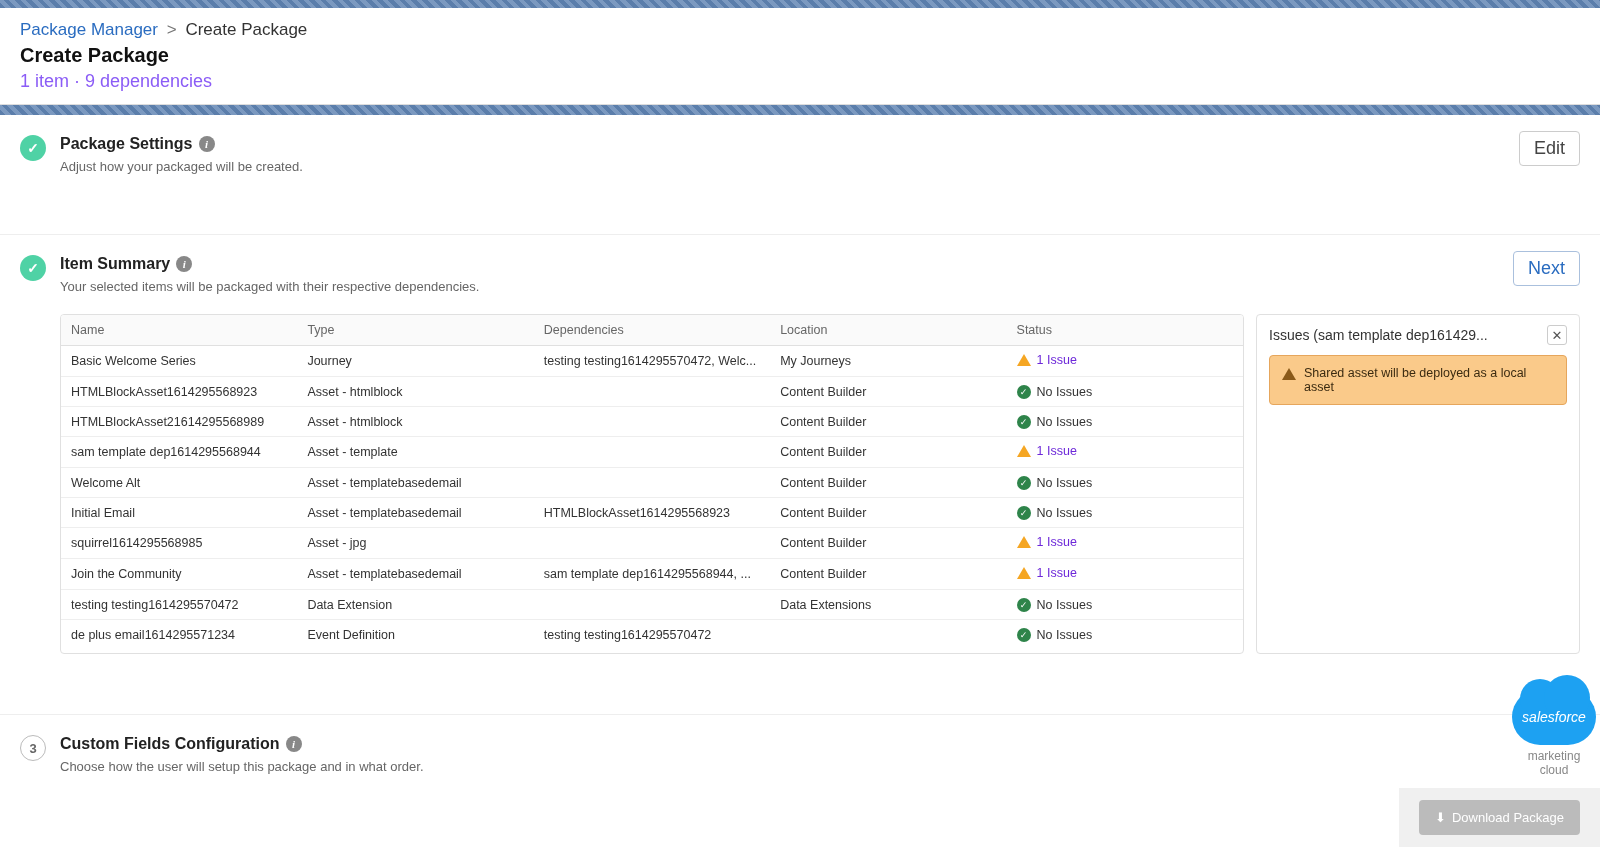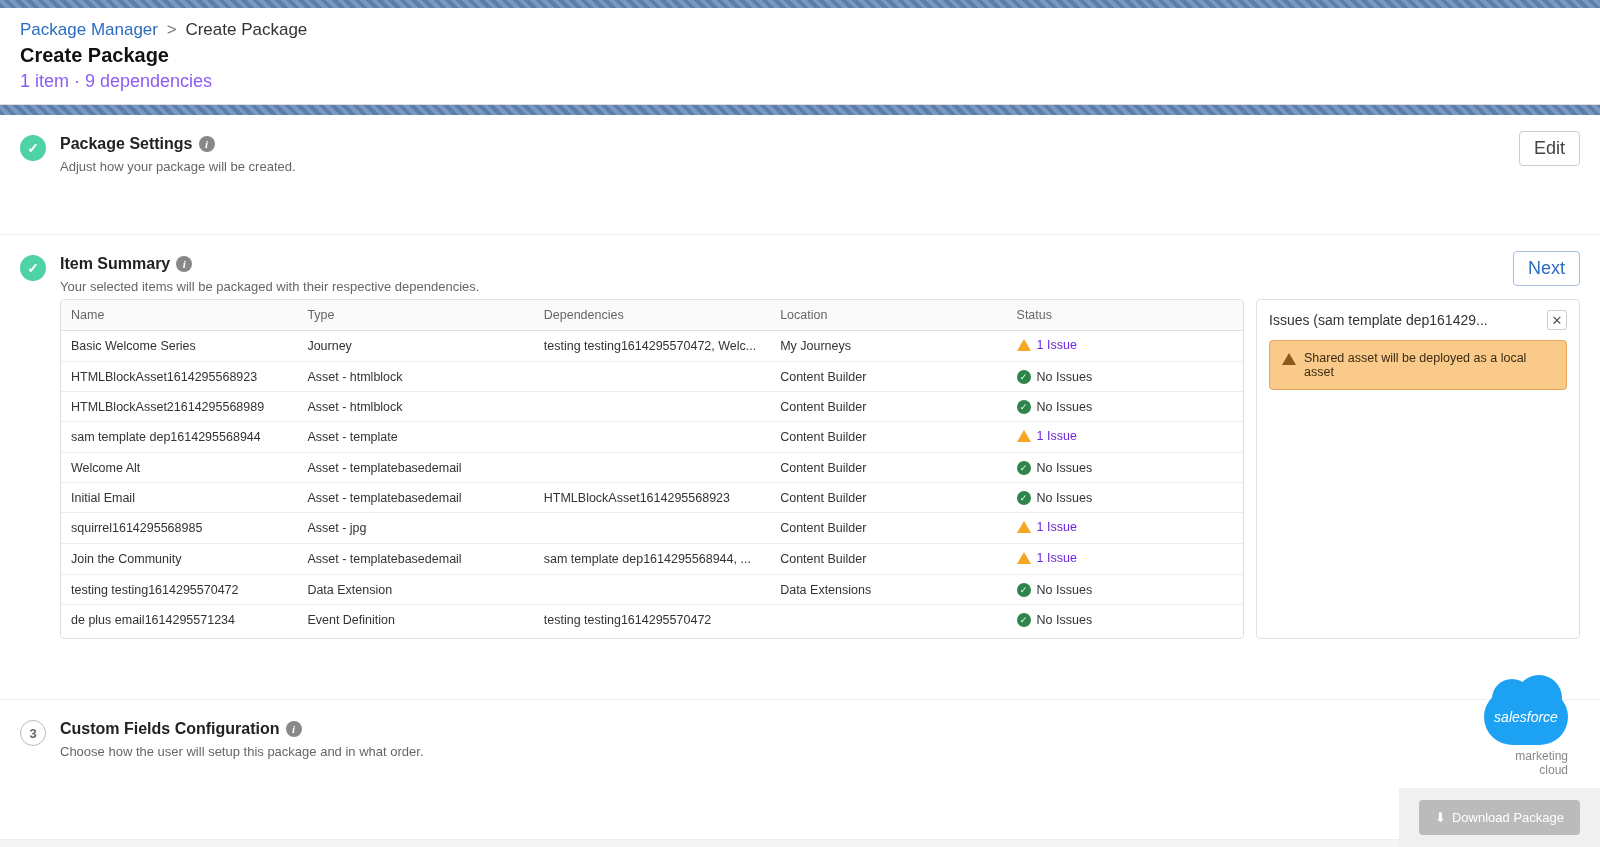--- a/index.html
+++ b/index.html
@@ -18,21 +18,21 @@
     .step-badge { width: 26px; height: 26px; border-radius: 50%; display: flex; align-items: center; justify-content: center; margin-right: 14px; font-size: 13px; font-weight: 600; flex-shrink: 0; }
     .step-done { background: #4fd2a5; color: #fff; }
     .step-num { background: #fff; border: 1px solid #bbb; color: #666; }
     .section-title-wrap { flex: 1; }
     .section-title { font-size: 16px; font-weight: 700; display: inline-flex; align-items: center; }
     .info-icon { display: inline-flex; width: 16px; height: 16px; border-radius: 50%; background: #888; color: #fff; font-size: 11px; align-items: center; justify-content: center; margin-left: 6px; font-style: italic; font-family: Georgia, serif; cursor: default; }
     .section-desc { color: #666; font-size: 13px; margin-top: 6px; }
     .btn { border: 1px solid #ccc; background: #fff; padding: 6px 14px; border-radius: 4px; font-size: 18px; color: #444; cursor: pointer; }
     .btn-primary { color: #2a6cc0; border-color: #aac0dd; }
     .section-action { position: absolute; top: 16px; right: 20px; }
-    .table-area { display: flex; margin-top: 5px; gap: 12px; padding-left: 40px; }
+    .table-area { display: flex; margin-top: 20px; gap: 12px; padding-left: 40px; }
     .table-wrap { flex: 1; border: 1px solid #e0e0e0; border-radius: 4px; overflow: hidden; }
     table { width: 100%; border-collapse: collapse; font-size: 12.5px; }
     thead th { text-align: left; font-weight: 400; color: #666; padding: 8px 10px; border-bottom: 1px solid #e0e0e0; background: #fafafa; }
     tbody td { padding: 7px 10px; border-bottom: 1px solid #eee; color: #333; vertical-align: middle; white-space: nowrap; overflow: hidden; text-overflow: ellipsis; }
     tbody tr:last-child td { border-bottom: none; }
     .col-name { width: 20%; }
     .col-type { width: 20%; }
     .col-dep { width: 20%; max-width: 220px; }
     .col-loc { width: 20%; }
     .col-status { width: 20%; }
@@ -41,21 +41,21 @@
     .ok { background: #2e844a; }
     .warn-icon { width: 0; height: 0; border-left: 7px solid transparent; border-right: 7px solid transparent; border-bottom: 12px solid #f5a623; border-radius: 0; position: relative; }
     .warn-text { color: #6d28d9; }
     .issues-panel { width: 324px; border: 1px solid #e0e0e0; border-radius: 4px; padding: 10px 12px; background: #fff; align-self: flex-start; min-height: 340px; }
     .issues-head { display: flex; justify-content: space-between; align-items: center; font-size: 14px; color: #333; margin-bottom: 10px; }
     .issues-head .close { border: 1px solid #ccc; background: #fff; width: 20px; height: 20px; border-radius: 3px; font-size: 13px; line-height: 1; cursor: pointer; color: #555; display: flex; align-items: center; justify-content: center; }
     .issue-box { background: #faca8a; border: 1px solid #e6a65c; border-radius: 4px; padding: 10px 12px; display: flex; gap: 8px; font-size: 12.5px; color: #3b2b11; }
     .issue-box .tri { width: 0; height: 0; border-left: 7px solid transparent; border-right: 7px solid transparent; border-bottom: 12px solid #8a5a1a; flex-shrink: 0; margin-top: 2px; }
     .footer-bar { background: #f0f0f0; padding: 12px 20px; display: flex; justify-content: flex-end; position: fixed; bottom: 0; right: 0; }
     .download-btn { background: #bbb; color: #fff; border: none; padding: 10px 16px; border-radius: 4px; font-size: 13px; display: inline-flex; align-items: center; gap: 6px; }
-    .sf-logo { position: fixed; right: 32px; bottom: 70px; text-align: right; font-size: 12px; color: #888; }
+    .sf-logo { position: fixed; right: 4px; bottom: 70px; text-align: center; font-size: 12px; color: #888; }
     .sf-cloud { width: 84px; height: 56px; background: #1da1f2; border-radius: 30px; position: relative; color: #fff; display: flex; align-items: center; justify-content: center; font-style: italic; font-weight: 500; font-size: 14px; margin: 0 auto 4px; }
     .sf-cloud::before, .sf-cloud::after { content: ''; position: absolute; background: #1da1f2; border-radius: 50%; }
     .sf-cloud::before { width: 40px; height: 40px; top: -10px; left: 8px; }
     .sf-cloud::after { width: 46px; height: 46px; top: -14px; right: 6px; }
     .sf-cloud span { position: relative; z-index: 1; }
     .check { font-size: 14px; }
   </style>
 </head>
 <body>
 
@@ -78,21 +78,21 @@
   <div class="section">
     <div class="section-head">
       <div class="step-badge step-done">
           <span class="check">✓</span>
         </div>
       <div class="section-title-wrap">
         <div class="section-title">
           <span>Package Settings</span>
           <span class="info-icon">i</span>
         </div>
-        <div class="section-desc">Adjust how your package will be created.</div>
+        <div class="section-desc">Adjust how your packaged will be created.</div>
       </div>
     </div>
     <div class="section-action">
       <button class="btn">Edit</button>
     </div>
   </div>
 
   <div class="section">
     <div class="section-head">
       <div class="step-badge step-done">

